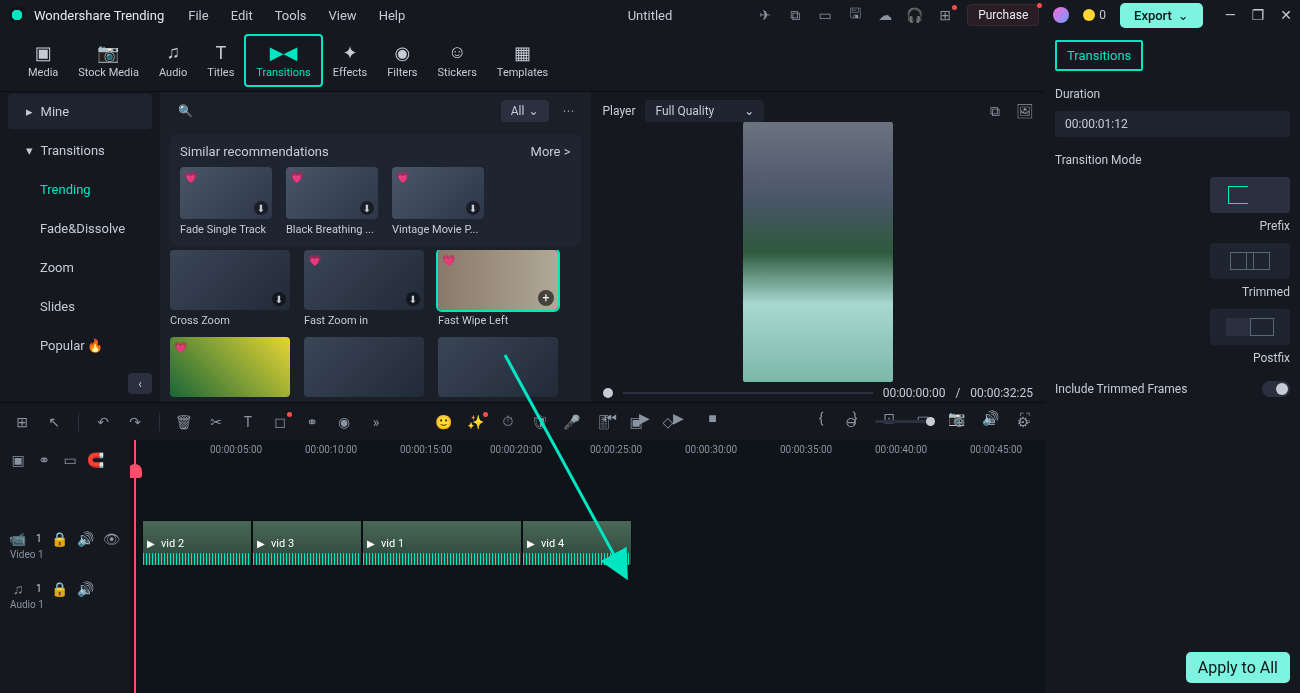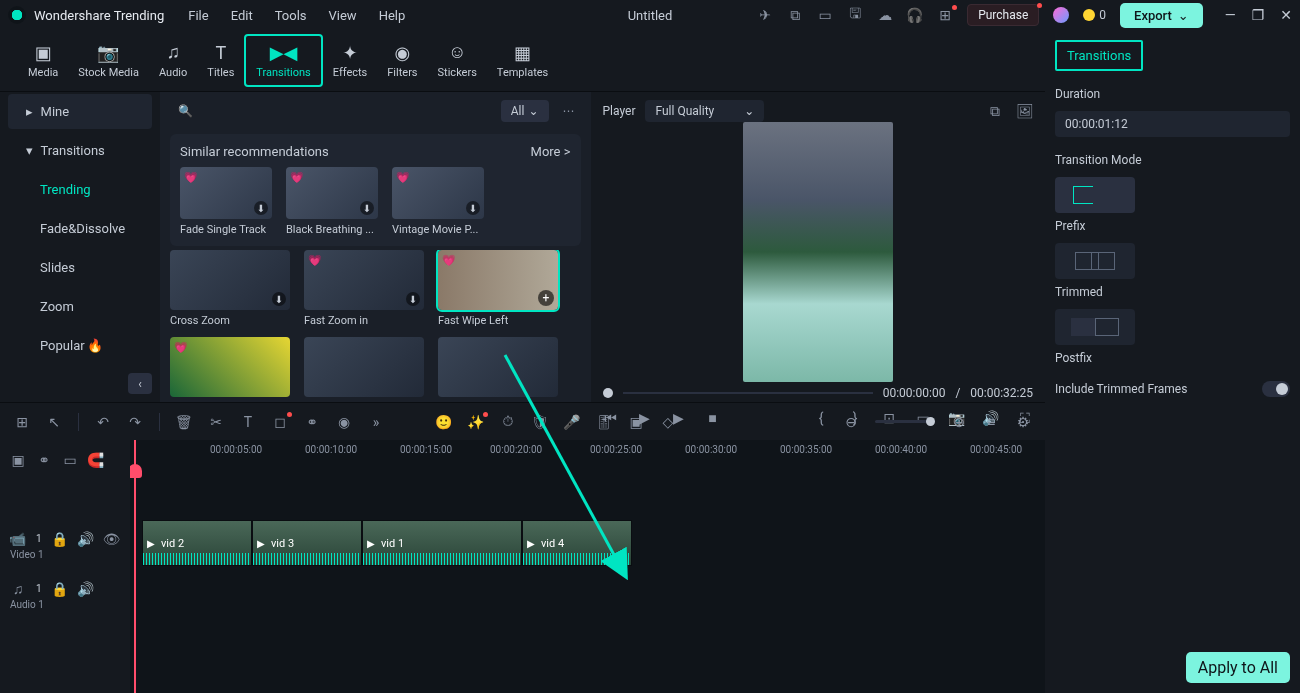--- a/index.html
+++ b/index.html
@@ -61,21 +61,21 @@
 .preview-img{width:150px;height:260px;background:linear-gradient(180deg,#6b7280 0%,#4a5568 30%,#2d5a3d 50%,#a8d8d0 70%,#7cb8a8 100%);border-radius:2px}
 .scrub{display:flex;align-items:center;gap:10px;padding:4px 0}
 .scrub-dot{width:10px;height:10px;background:#c5ccd6;border-radius:50%}
 .scrub-line{flex:1;height:2px;background:#2a3040}
 .scrub-time{font-size:12px}
 .player-ctrl{display:flex;align-items:center;gap:18px;padding:6px 0}
 .inspector{width:255px;background:#15191f;padding:10px;display:flex;flex-direction:column;gap:10px}
 .insp-tab{display:inline-block;padding:6px 10px;border:2px solid #00e5c2;color:#00e5c2;border-radius:2px;font-size:13px;align-self:flex-start}
 .insp-label{font-size:12px;color:#c5ccd6;margin-top:6px}
 .dur-input{background:#1f2530;padding:6px 10px;border-radius:4px;font-size:12px;color:#c5ccd6}
-.mode-opt{display:flex;flex-direction:column;align-items:flex-start;gap:6px}
+.mode-opt{display:flex;flex-direction:column;align-items:flex-end;gap:6px}
 .mode-box{width:80px;height:36px;background:#1f2530;border-radius:4px;display:flex;align-items:center;justify-content:center;position:relative}
 .mode-box.sel{background:#2a3040}
 .mode-inner{width:24px;height:18px;border:1px solid #5a6578}
 .mode-inner2{width:24px;height:18px;background:#2a3040;margin-left:-4px}
 .toggle-row{display:flex;justify-content:space-between;align-items:center;margin-top:6px}
 .toggle{width:28px;height:16px;background:#2a3040;border-radius:8px;position:relative}
 .toggle::after{content:"";position:absolute;right:2px;top:2px;width:12px;height:12px;background:#c5ccd6;border-radius:50%}
 .apply-btn{background:#7cf4df;color:#0f1419;padding:6px 12px;border-radius:5px;font-size:16px;align-self:flex-end;margin-top:auto}
 .toolbar{height:38px;background:#15191f;display:flex;align-items:center;padding:0 14px;gap:16px;border-top:1px solid #0a0d11}
 .tb-sep{width:1px;height:18px;background:#2a3040}
@@ -185,22 +185,22 @@
       <div class="sb-item dark">
             <span>▸</span>
             <span>Mine</span>
           </div>
       <div class="sb-item">
             <span>▾</span>
             <span>Transitions</span>
           </div>
       <div class="sb-item sel" style="padding-left:32px">Trending</div>
       <div class="sb-item" style="padding-left:32px">Fade&amp;Dissolve</div>
+      <div class="sb-item" style="padding-left:32px">Zoom</div>
       <div class="sb-item" style="padding-left:32px">Slides</div>
-      <div class="sb-item" style="padding-left:32px">Zoom</div>
       <div class="sb-item" style="padding-left:32px">Popular 🔥</div>
       <div style="flex:1"></div>
       <div class="sb-arrow">
             <span>‹</span>
           </div>
     </div>
 
     <div class="browser">
       <div class="search-row">
         <div class="search-wrap">

